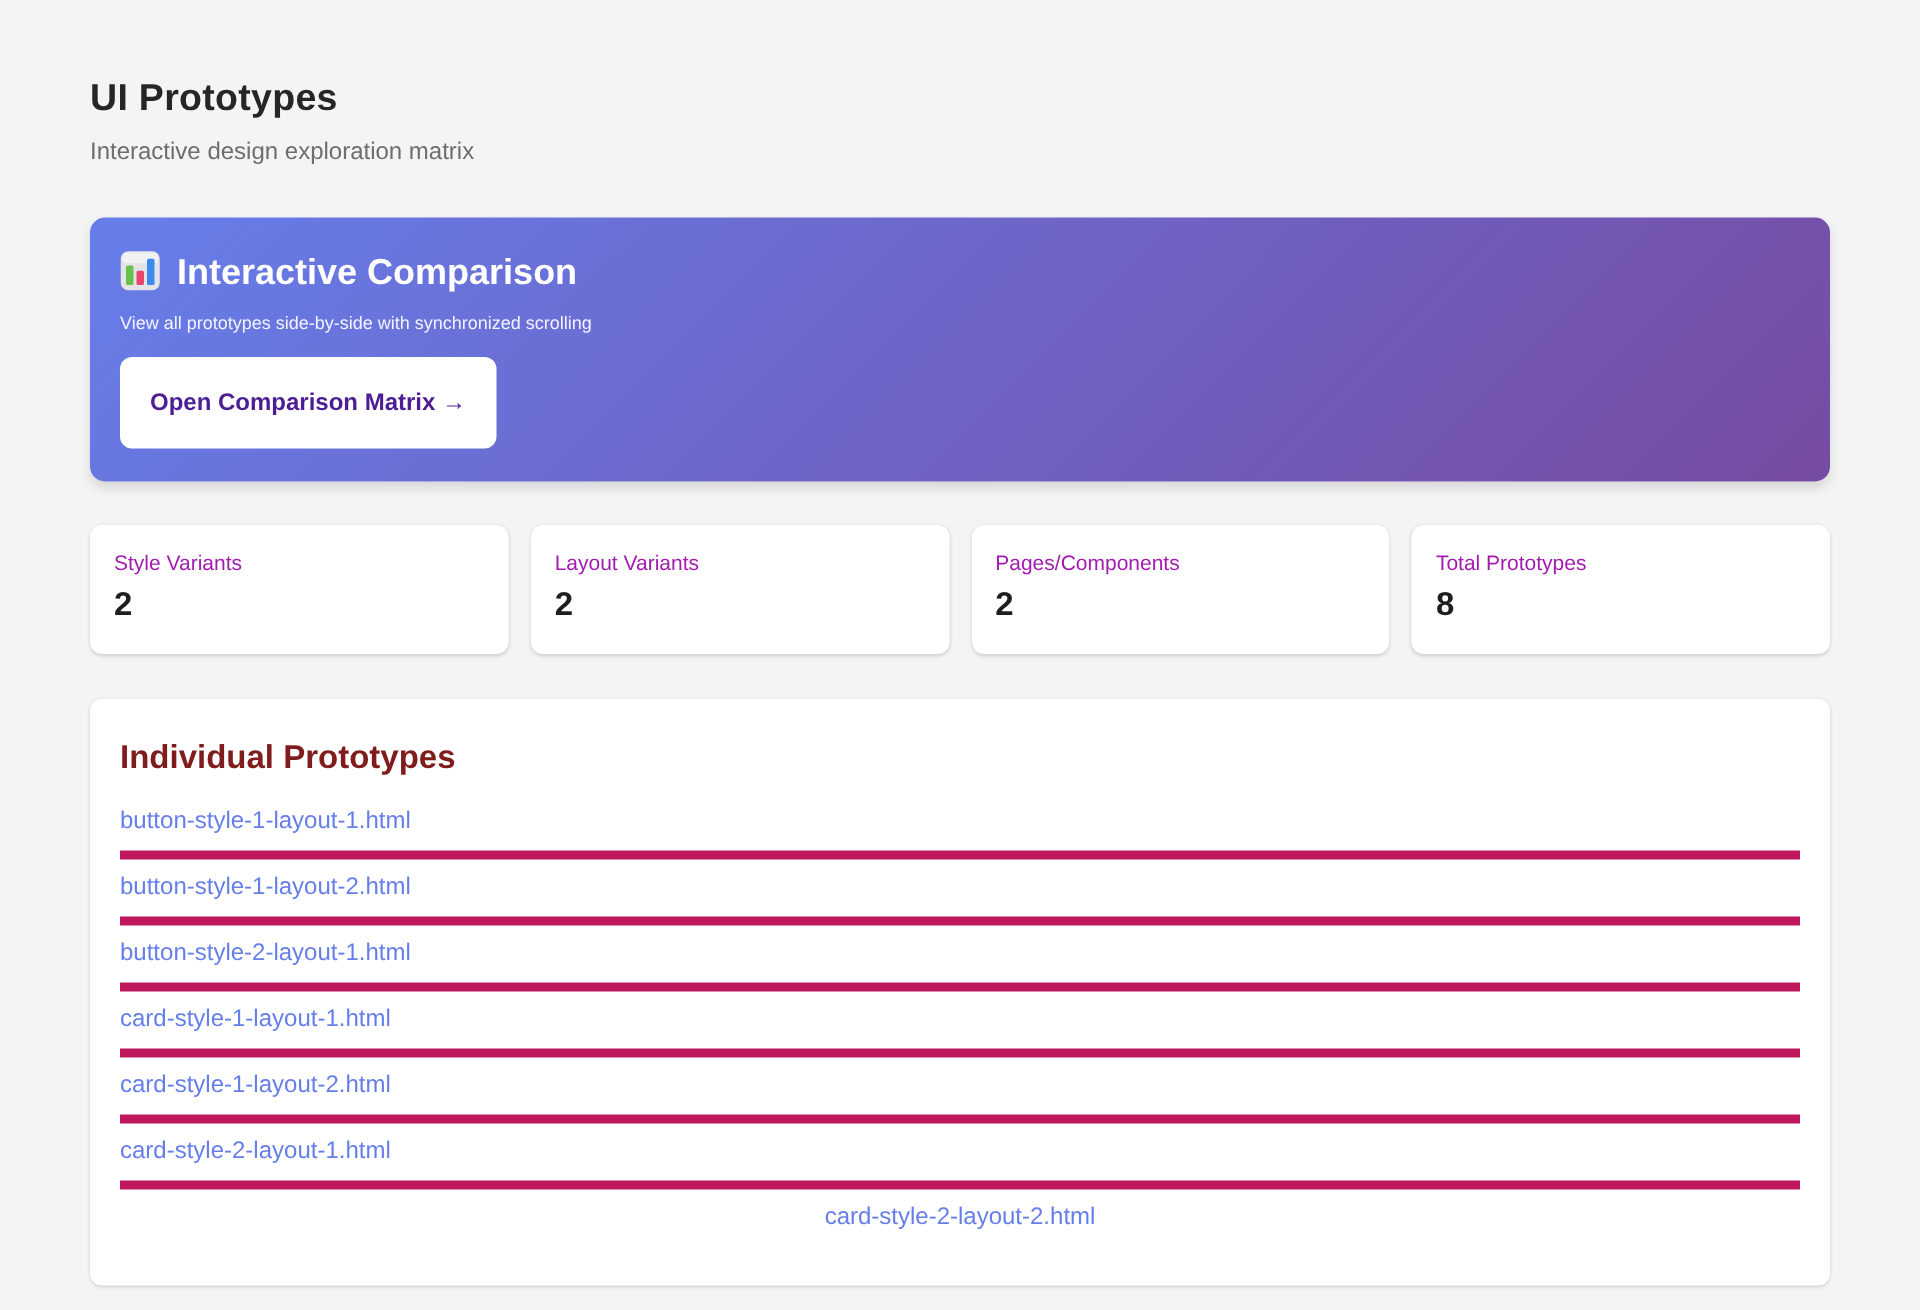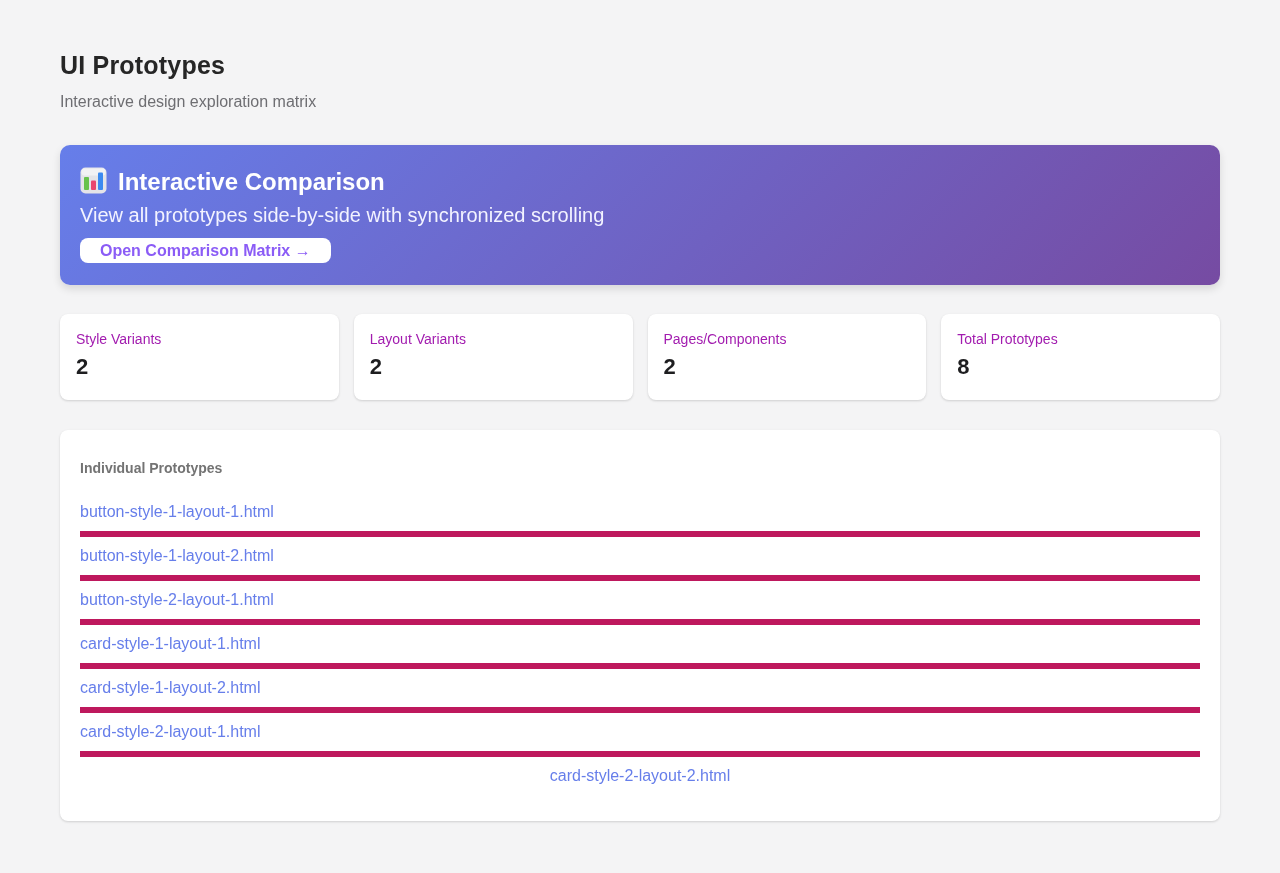--- a/index.html
+++ b/index.html
@@ -43,32 +43,32 @@
     display: flex;
     align-items: flex-start;
     gap: 11px;
     font-size: 24px;
     font-weight: 700;
     line-height: 30px;
   }
   .banner-icon { display: inline-flex; flex: 0 0 auto; }
   .banner-desc {
     margin-top: 8px;
-    font-size: 20px;
+    font-size: 12px;
     line-height: 20px;
     color: #f3f3ff;
   }
   .banner-button {
     margin-top: 13px;
     display: inline-block;
     background: #ffffff;
-    color: #8b5cf6;
+    color: #4c1d95;
     border: none;
     border-radius: 8px;
-    padding: 3px 20px;
+    padding: 21px 20px;
     font-family: inherit;
     font-size: 16px;
     font-weight: 600;
     line-height: 19px;
     cursor: pointer;
   }
 
   
   .stats {
     margin-top: 29px;
@@ -98,23 +98,23 @@
 
   
   .proto-card {
     margin-top: 30px;
     background: #ffffff;
     border-radius: 8px;
     box-shadow: 0 1px 3px rgba(0,0,0,0.10), 0 1px 2px rgba(0,0,0,0.06);
     padding: 25px 20px 26px 20px;
   }
   .proto-title {
-    font-size: 14px;
-    font-weight: 700;
-    color: #737373;
+    font-size: 22px;
+    font-weight: 700;
+    color: #7f1d1d;
     line-height: 27px;
   }
   .proto-list {
     list-style: none;
     margin-top: 11px;
   }
   .proto-list li {
     border-bottom: 6px solid #be185d;
   }
   .proto-list li:last-child {

